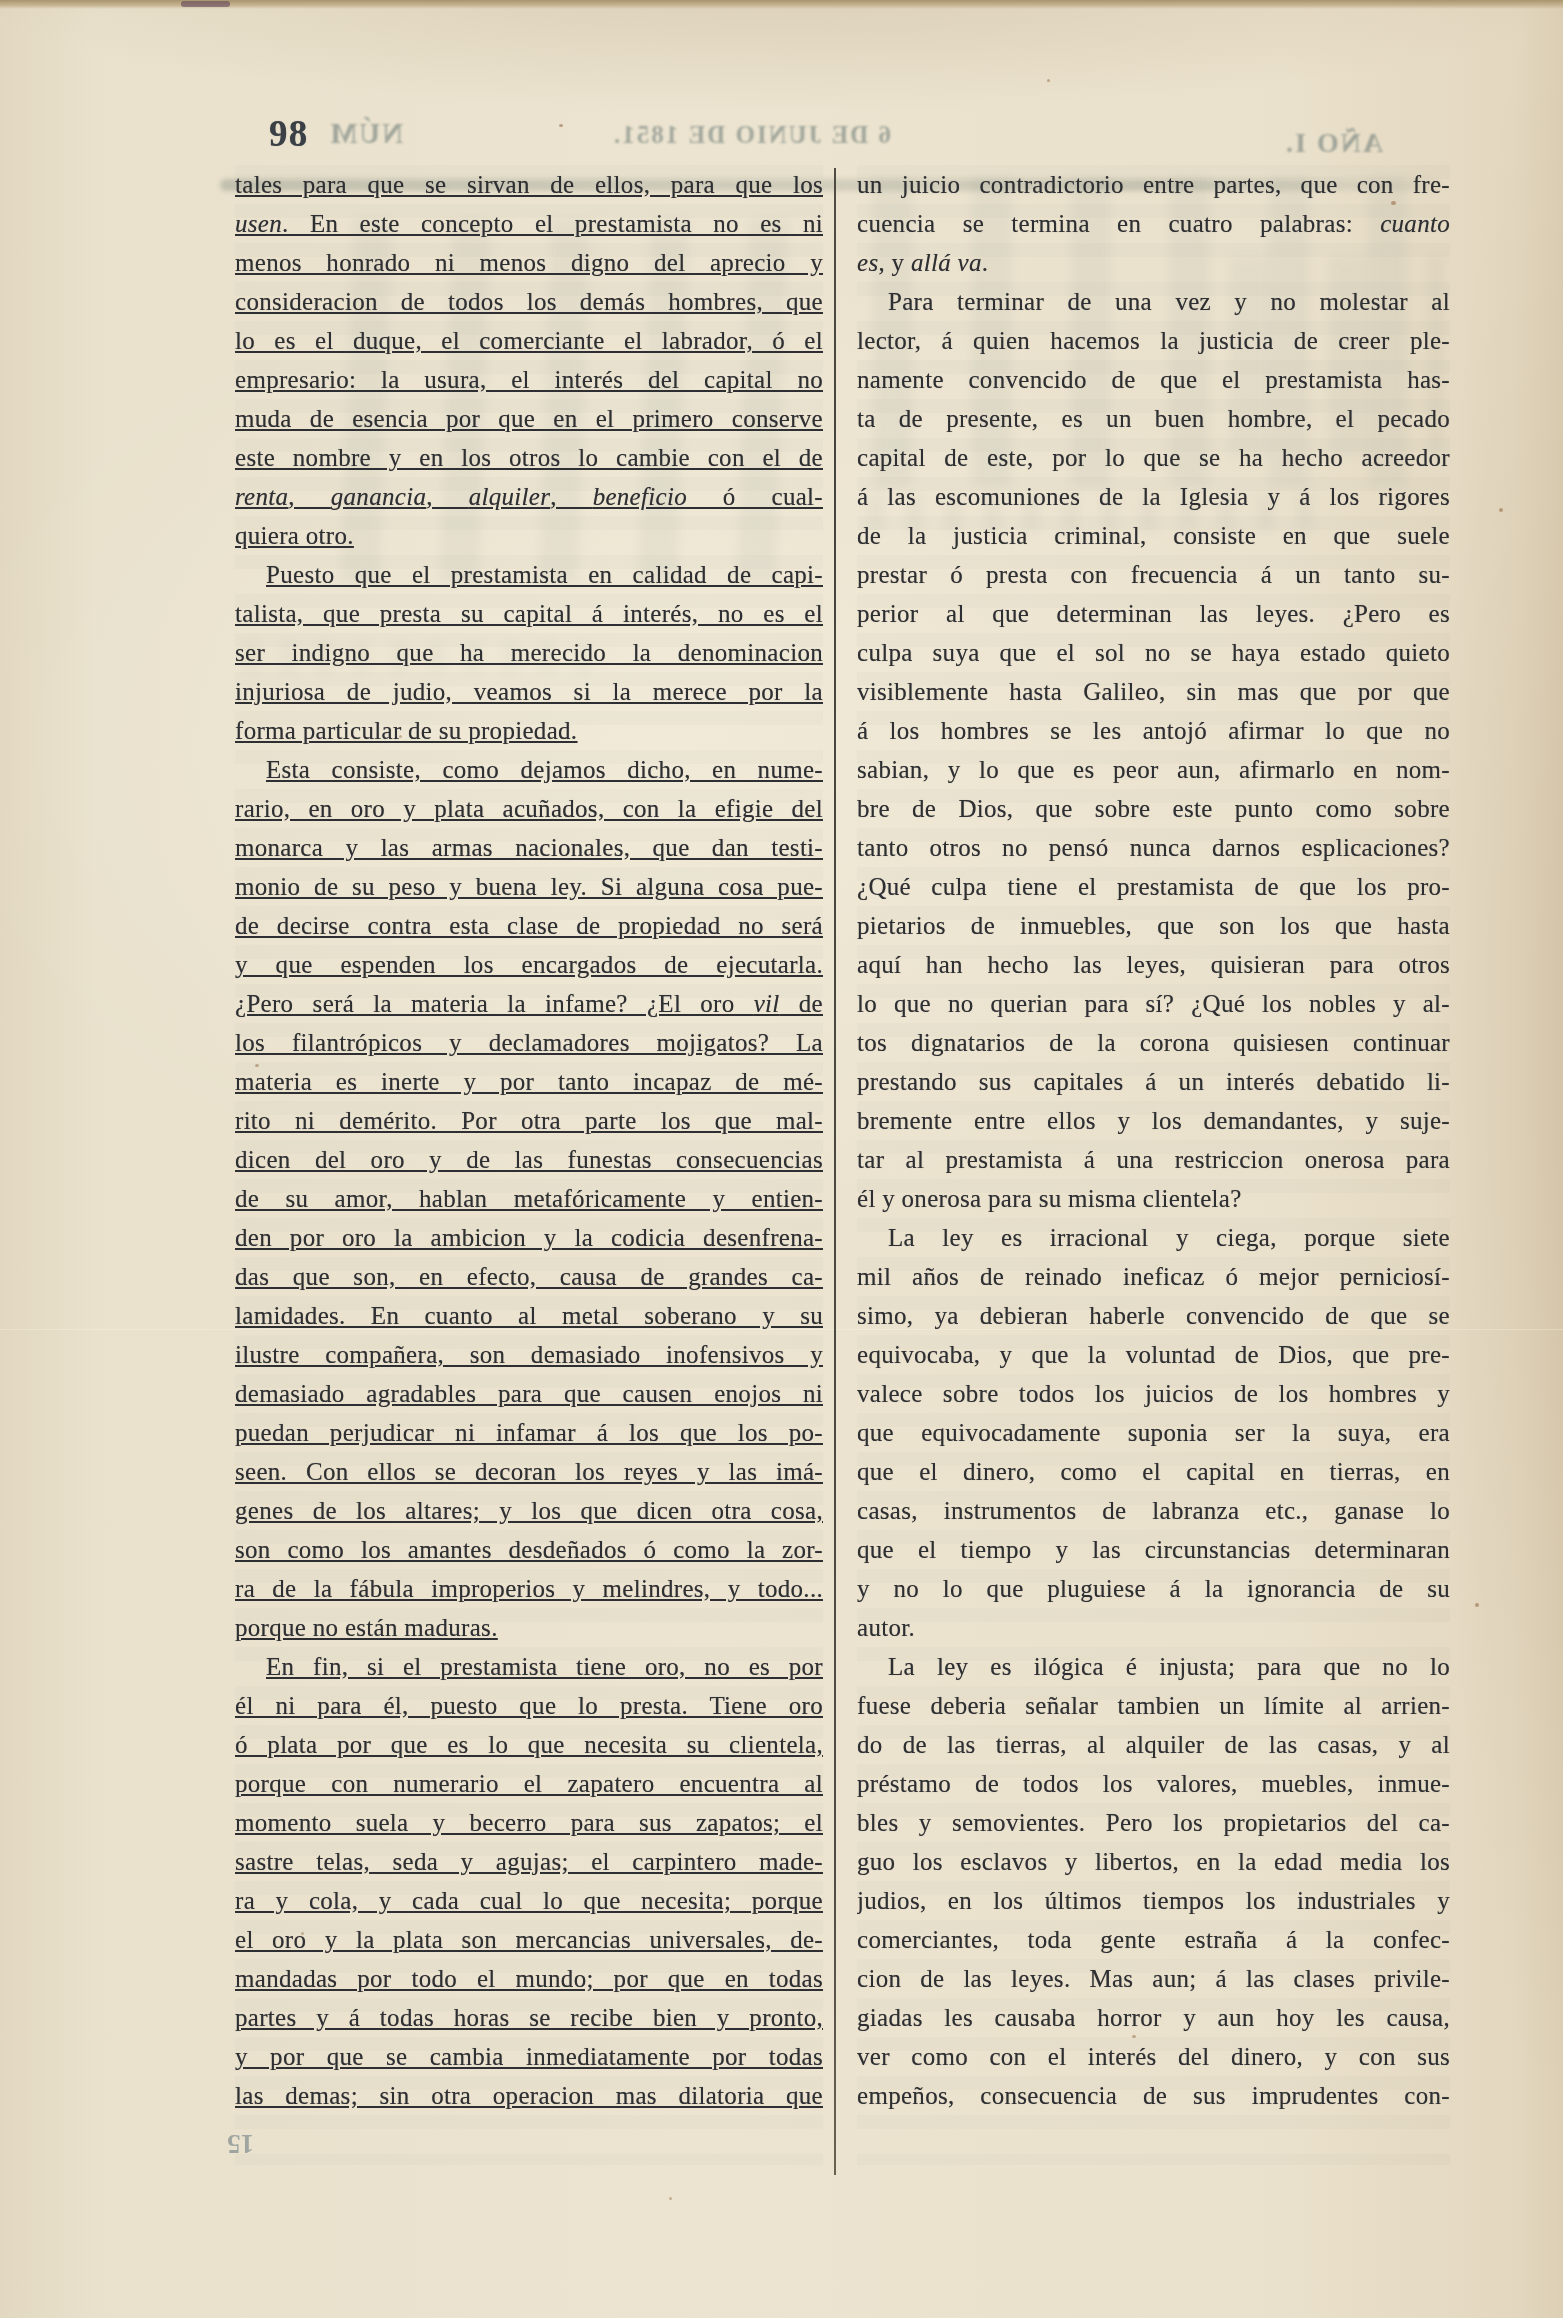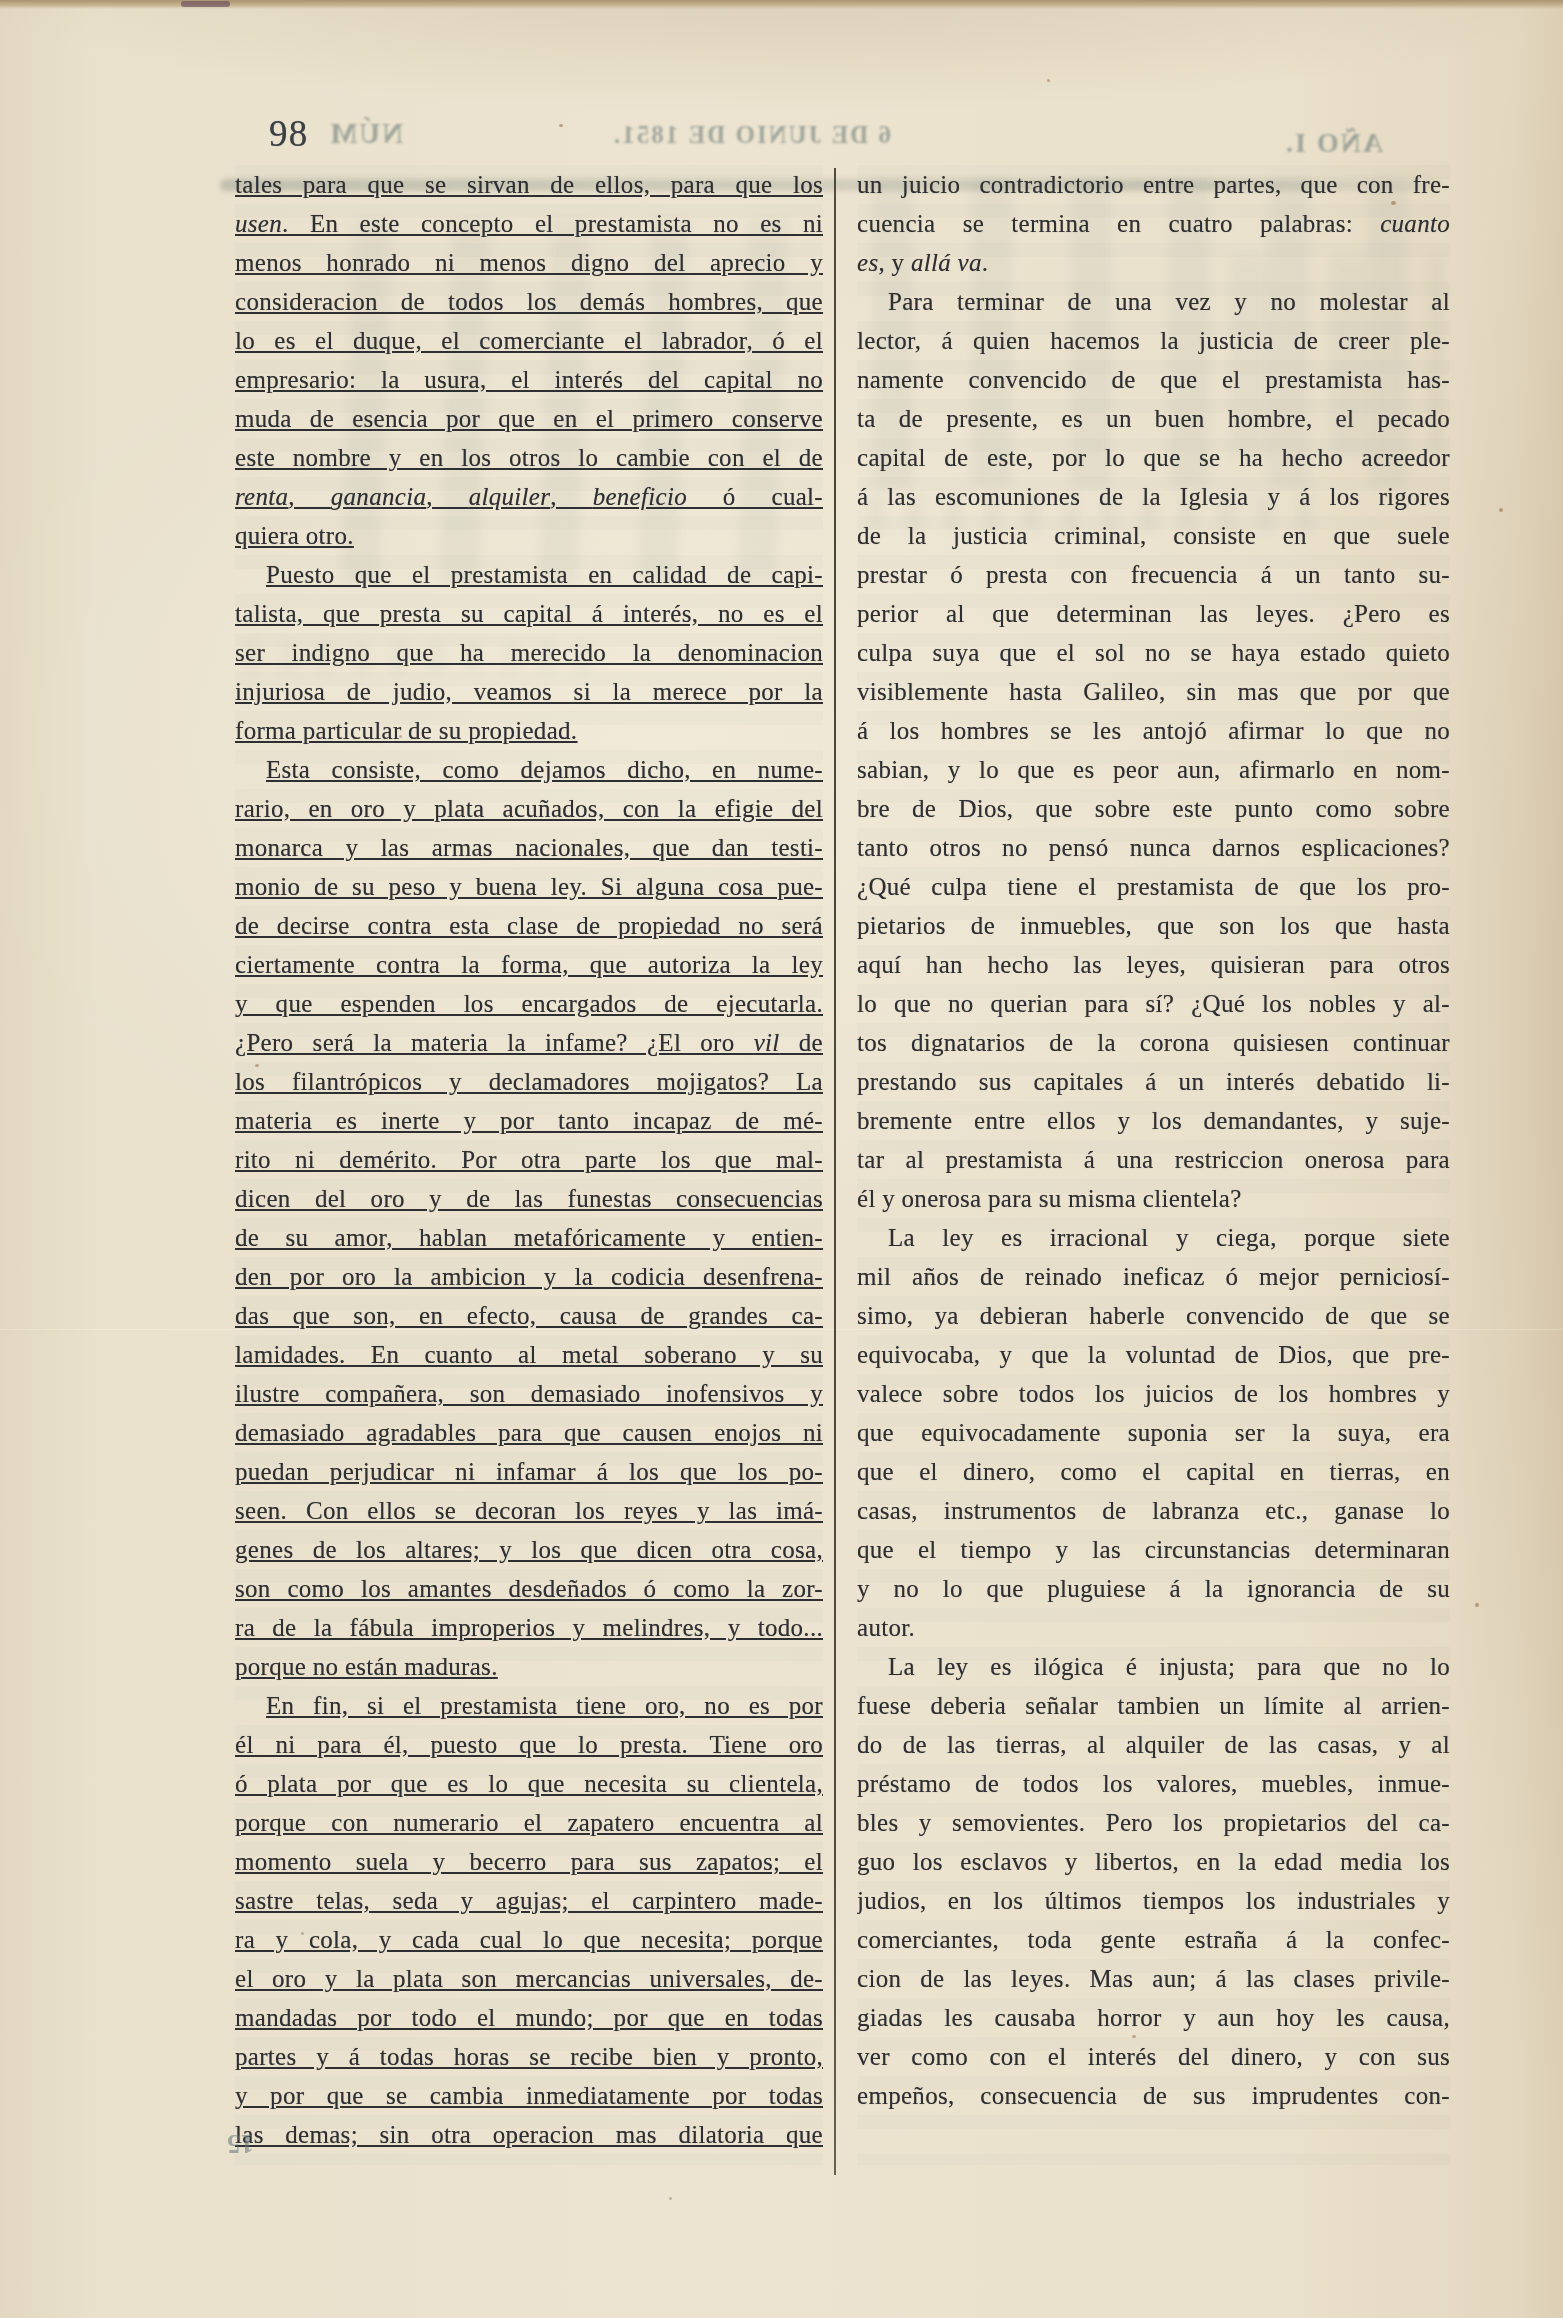--- a/index.html
+++ b/index.html
@@ -17,21 +17,21 @@
     color:#2e2f33;
   }
   
   .top-edge{position:absolute;left:0;top:0;width:100%;height:9.3px;
     background:linear-gradient(180deg,#a9946f,#c7b593 60%,rgba(199,181,147,0));}
   .corner-mark{position:absolute;left:181px;top:1.3px;width:49px;height:6px;
     background:#5a3b56;opacity:.55;border-radius:2.7px;}
   .crease{position:absolute;left:0;top:1329px;width:100%;height:1.3px;
     background:rgba(250,246,232,.55);opacity:.6;}
   
-  .pagenum{position:absolute;left:269px;top:112px;font-size:37px;font-weight:normal;
+  .pagenum{position:absolute;left:269px;top:112px;font-size:37px;font-weight:bold;
     letter-spacing:1.3px;color:#3b4046;text-shadow:0 0 0.7px rgba(40,45,50,.5);text-align:right;}
   .bleed{position:absolute;transform:scaleX(-1);color:rgba(100,116,114,.55);
     font-weight:bold;filter:blur(0.9px);letter-spacing:2px;white-space:nowrap;}
   .bleed-num{left:328px;top:117px;font-size:29px;}
   .bleed-date{left:612px;top:121px;font-size:25px;}
   .bleed-year{left:1284px;top:127px;font-size:28px;}
   .smudge{position:absolute;left:220px;top:179px;width:1220px;height:12px;
     background:linear-gradient(90deg,rgba(115,125,115,.34),rgba(115,125,115,.20) 55%,rgba(115,125,115,.30) 75%,rgba(115,125,115,.08));
     filter:blur(2.7px);border-radius:6px;}
   
@@ -100,21 +100,20 @@
       <div class="line pstart">Puesto que el prestamista en calidad de capi-</div>
       <div class="line">talista, que presta su capital á interés, no es el</div>
       <div class="line">ser indigno que ha merecido la denominacion</div>
       <div class="line">injuriosa de judio, veamos si la merece por la</div>
       <div class="line pend">forma particular de su propiedad.</div>
       <div class="line pstart">Esta consiste, como dejamos dicho, en nume-</div>
       <div class="line">rario, en oro y plata acuñados, con la efigie del</div>
       <div class="line">monarca y las armas nacionales, que dan testi-</div>
       <div class="line">monio de su peso y buena ley. Si alguna cosa pue-</div>
       <div class="line">de decirse contra esta clase de propiedad no será</div>
-      <div class="line">ciertamente contra la forma, que autoriza la ley</div>
       <div class="line">y que espenden los encargados de ejecutarla.</div>
       <div class="line">¿Pero será la materia la infame? ¿El oro <i>vil</i> de</div>
       <div class="line">los filantrópicos y declamadores mojigatos? La</div>
       <div class="line">materia es inerte y por tanto incapaz de mé-</div>
       <div class="line">rito ni demérito. Por otra parte los que mal-</div>
       <div class="line">dicen del oro y de las funestas consecuencias</div>
       <div class="line">de su amor, hablan metafóricamente y entien-</div>
       <div class="line">den por oro la ambicion y la codicia desenfrena-</div>
       <div class="line">das que son, en efecto, causa de grandes ca-</div>
       <div class="line">lamidades. En cuanto al metal soberano y su</div>

